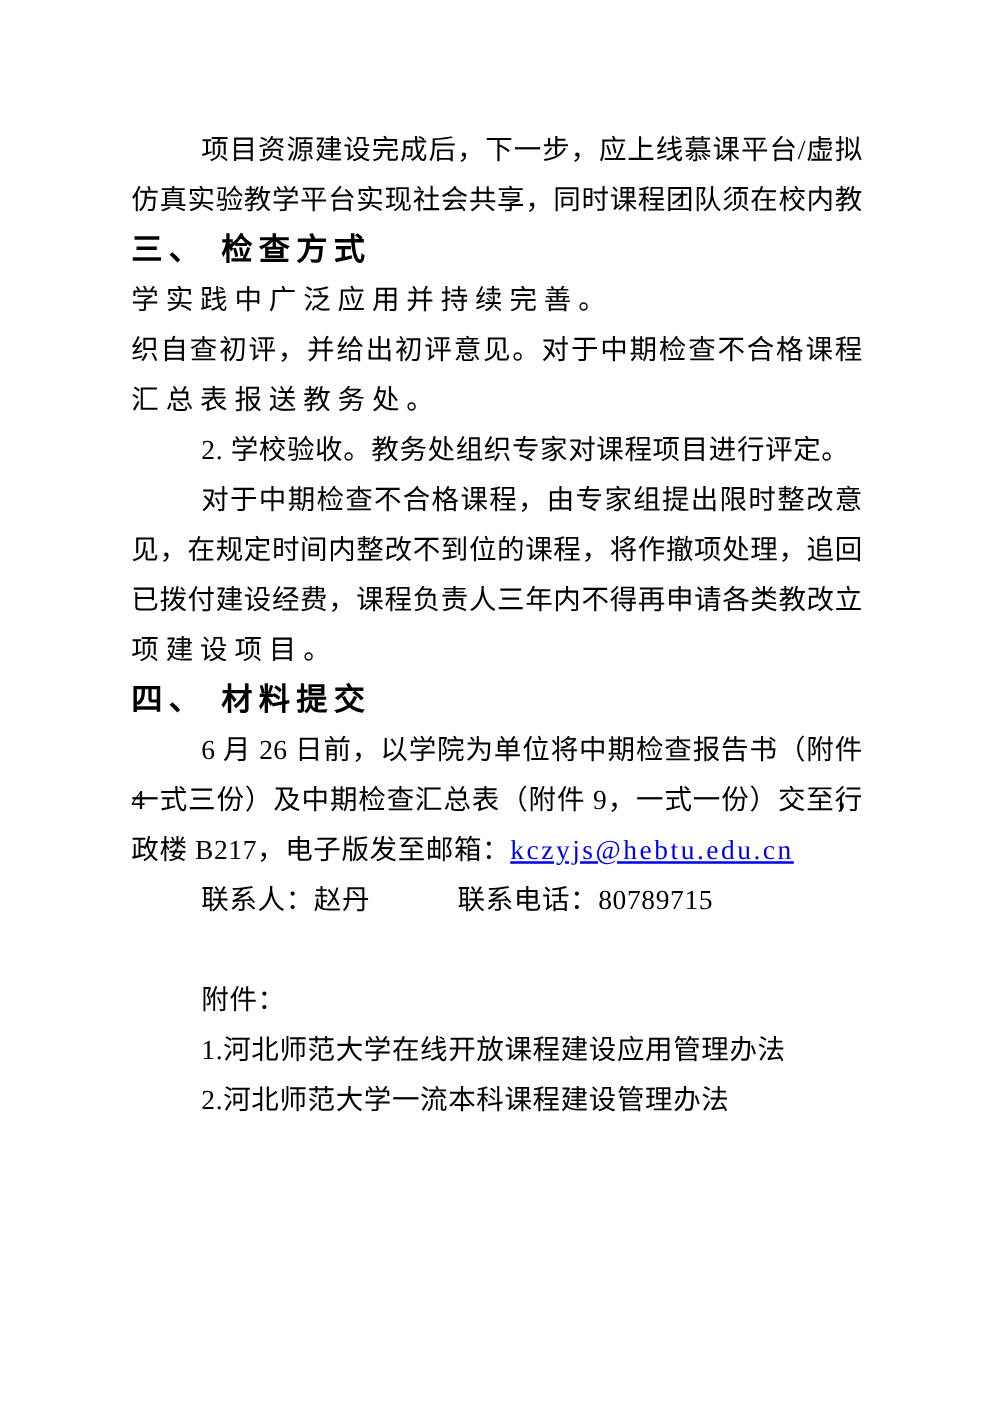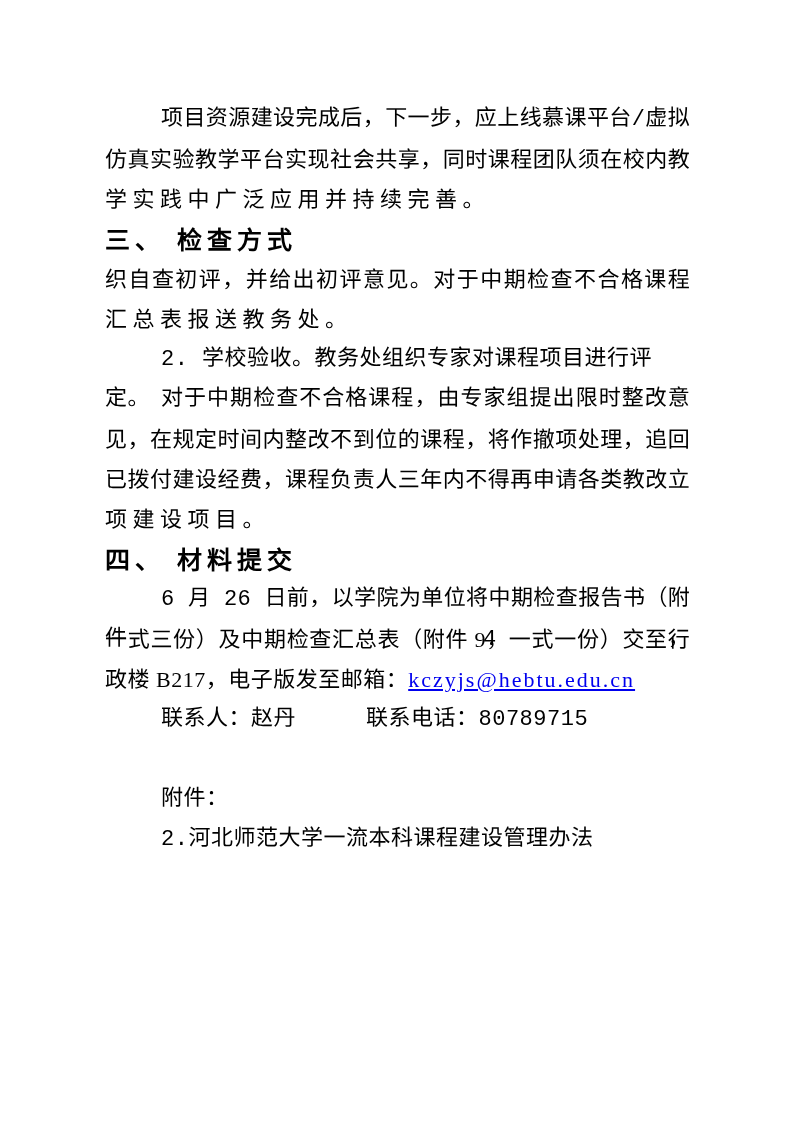--- a/index.html
+++ b/index.html
@@ -23,21 +23,21 @@
     white-space: normal;
   }
   
   .fit {
     letter-spacing: 0.2px;
     text-align: justify;
     text-align-last: justify;
   }
   
   .tight { letter-spacing: 0.5px; }
-  .indent { text-indent: 56px; font-family: Liberation Mono, monospace; }
+  .indent { text-indent: 56px; }
   .heading {
     font-family: "Liberation Sans", "DejaVu Sans", sans-serif;
     font-weight: 700;
     font-size: 25px;
     letter-spacing: 5px;
   }
   .blank { height: 40px; }
   a.email {
     color: #0000ee;
     text-decoration: underline;
@@ -46,23 +46,23 @@
   }
   .contact-phone { margin-left: 70px; }
 </style>
 </head>
 <body>
 
 <div class="page">
 
   <div class="line indent fit">项目资源建设完成后，下一步，应上线慕课平台/虚拟</div>
   <div class="line fit">仿真实验教学平台实现社会共享，同时课程团队须在校内教</div>
+  <div class="line heading">三、 检查方式</div>
+
   <div class="line">学实践中广泛应用并持续完善。</div>
-
-  <div class="line heading">三、 检查方式</div>
 
   <div class="line fit">织自查初评，并给出初评意见。对于中期检查不合格课程</div>
   <div class="line">汇总表报送教务处。</div>
 
   <div class="line indent tight">2. 学校验收。教务处组织专家对课程项目进行评定。</div>
 
   <div class="line indent fit">对于中期检查不合格课程，由专家组提出限时整改意</div>
   <div class="line fit">见，在规定时间内整改不到位的课程，将作撤项处理，追回</div>
   <div class="line fit">已拨付建设经费，课程负责人三年内不得再申请各类教改立</div>
   <div class="line">项建设项目。</div>
@@ -77,15 +77,16 @@
   </div>
 
   <div class="line indent tight">
     <span>联系人：赵丹</span><span class="contact-phone">联系电话：80789715</span>
   </div>
 
   <div class="line blank"></div>
 
   <div class="line indent tight">附件：</div>
 
+  <div class="line indent tight">1.河北师范大学在线开放课程建设应用管理办法</div>
   <div class="line indent tight">2.河北师范大学一流本科课程建设管理办法</div>
 
 </div>
 
 </body></html>

